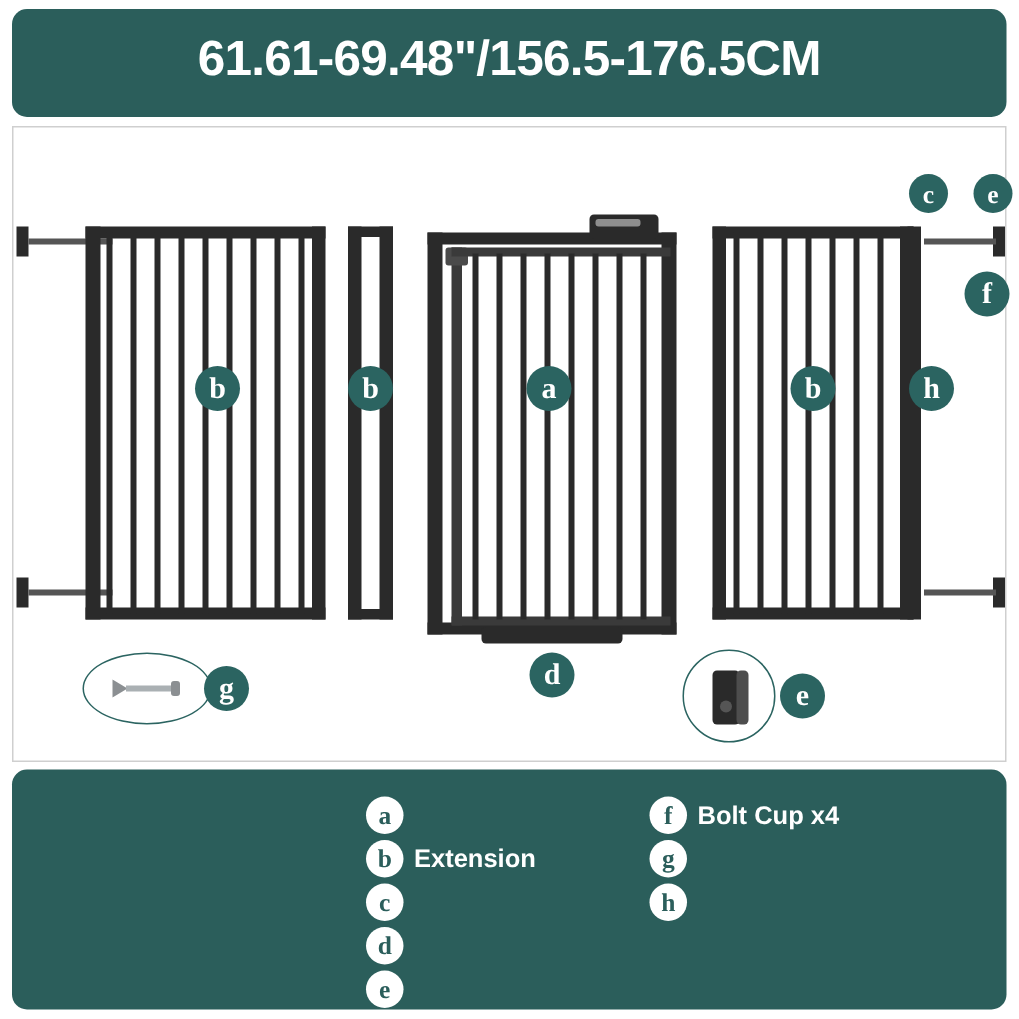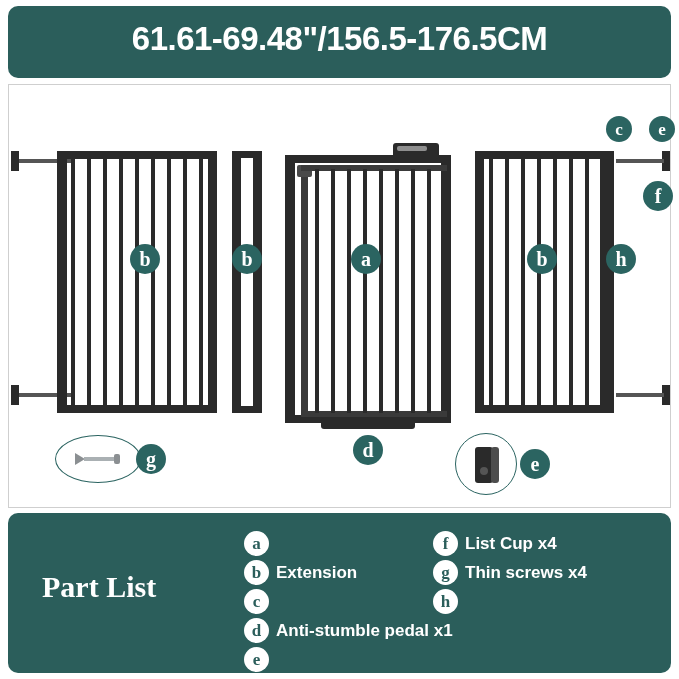--- a/index.html
+++ b/index.html
@@ -273,50 +273,47 @@
         <rect x="4" y="2" width="18" height="36" rx="3" fill="#2a2a2a"></rect>
         <rect x="20" y="2" width="8" height="36" rx="3" fill="#4d4d4d"></rect>
         <circle cx="13" cy="26" r="4" fill="#555"></circle>
       </svg>
     </div>
     <div class="badge md" style="left:511px;top:364px;">e</div>
 
   </div>
 
   <div class="partlist">
-    <div class="partlist-title">Part List</div>
 
     <div class="pl-col" style="left:236px;">
       <div class="pl-item">
         <div class="pl-badge">a</div>
       </div>
       <div class="pl-item">
         <div class="pl-badge">b</div>
         <div class="pl-text">Extension</div>
       </div>
       <div class="pl-item">
         <div class="pl-badge">c</div>
       </div>
       <div class="pl-item">
         <div class="pl-badge">d</div>
-        <div class="pl-text">Anti-stumble pedal x1</div>
       </div>
       <div class="pl-item">
         <div class="pl-badge">e</div>
       </div>
     </div>
 
     <div class="pl-col" style="left:425px;">
       <div class="pl-item">
         <div class="pl-badge">f</div>
-        <div class="pl-text">List Cup x4</div>
+        <div class="pl-text">Bolt Cup x4</div>
       </div>
       <div class="pl-item">
         <div class="pl-badge">g</div>
-        <div class="pl-text">Thin screws x4</div>
       </div>
       <div class="pl-item">
         <div class="pl-badge">h</div>
       </div>
     </div>
   </div>
 
 </div>
 
 </body></html>

